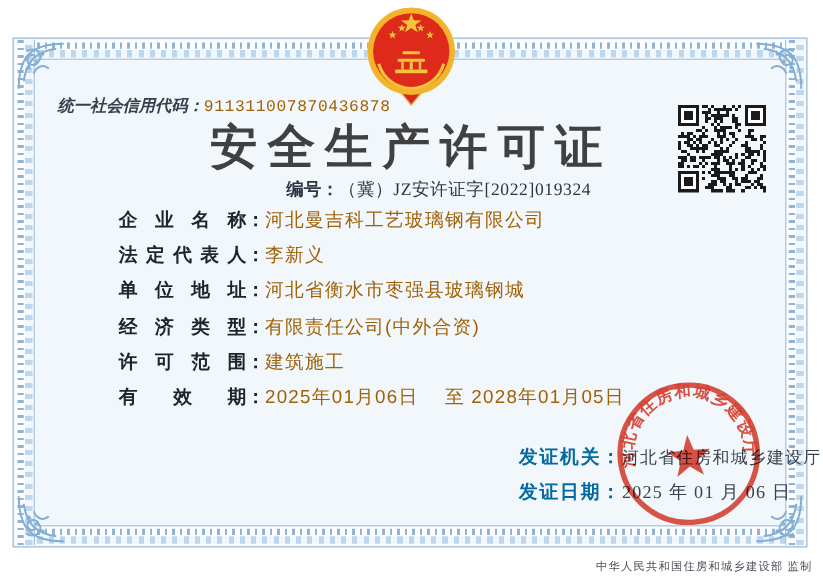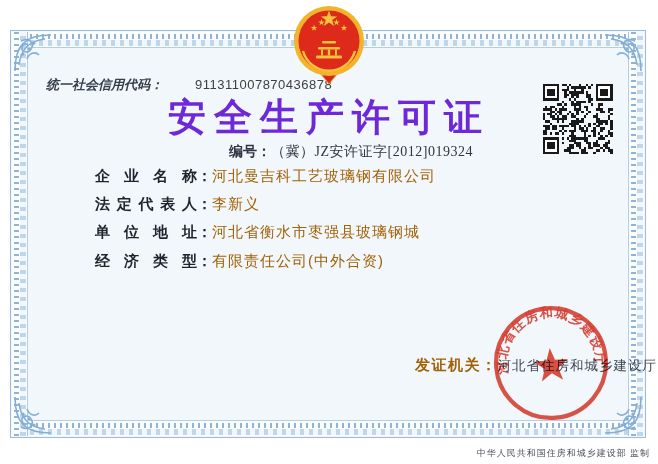--- a/index.html
+++ b/index.html
@@ -25,38 +25,38 @@
   .corner{position:absolute;width:40px;height:40px;}
   .corner.tl{left:2px;top:2px;}
   .corner.tr{right:2px;top:2px;transform:scaleX(-1);}
   .corner.bl{left:2px;bottom:2px;transform:scaleY(-1);}
   .corner.br{right:2px;bottom:2px;transform:scale(-1,-1);}
   
   .emblem{position:absolute;left:291px;top:3px;width:76px;height:82px;z-index:5;}
   
   .credit{position:absolute;left:46px;top:76px;font-size:13px;color:#3c4652;}
   .credit .lbl{font-weight:bold;color:#36404c;font-style:italic;}
-  .credit .num{font-family:Liberation Sans, sans-serif;color:#404040;letter-spacing:.5px;margin-left:32px;}
+  .credit .num{font-family:Liberation Mono, monospace;color:#a16207;letter-spacing:.5px;}
   .title{position:absolute;left:0;top:92px;width:658px;text-align:center;
-         font-size:38px;font-weight:bold;letter-spacing:8px;color:#6d28d9;}
+         font-size:38px;font-weight:bold;letter-spacing:8px;color:#404040;}
   .number-line{position:absolute;left:0;top:143px;width:658px;text-align:center;
          font-size:14px;color:#2e3642;padding-left:44px;box-sizing:border-box;}
   .number-line .lbl{font-weight:bold;}
   .number-line .val{font-family:"Liberation Serif",serif;letter-spacing:.5px;}
   
   .qr{position:absolute;left:541px;top:84px;width:73px;height:70px;}
   
   .row{position:absolute;left:95px;height:22px;font-size:15px;white-space:nowrap;}
   .row .flabel{display:inline-block;width:102px;font-weight:bold;color:#1c242e;
                text-align:justify;text-align-last:justify;vertical-align:top;}
   .row .colon{font-weight:bold;color:#1c242e;}
   .row .fvalue{font-family:Liberation Sans, sans-serif;color:#a16207;letter-spacing:1px;}
   
   .issue-row{position:absolute;left:415px;font-size:15px;white-space:nowrap;}
-  .issue-row .lbl{font-weight:bold;color:#a16207;letter-spacing:1.5px;}
+  .issue-row .lbl{font-weight:bold;color:#0369a1;letter-spacing:1.5px;}
   .issue-row .val{font-family:"Liberation Serif",serif;color:#3a4450;font-size:13.5px;letter-spacing:1px;}
   .seal{position:absolute;left:491px;top:303px;width:120px;height:120px;z-index:8;
         transform:rotate(-5deg);mix-blend-mode:multiply;opacity:.92;}
   .made-by{position:absolute;right:8px;top:447px;font-size:9px;color:#4a4f57;
            font-family:"Liberation Serif",serif;letter-spacing:1px;}
 </style>
 </head>
 <body>
 
 <div id="stage">
@@ -143,21 +143,21 @@
     <path d="M12,48 A27,27 0 0 0 64,48" fill="none" stroke="#f6c33c" stroke-width="2.4"></path>
   </svg>
 
   <div class="credit">
     <span class="lbl">统一社会信用代码：</span><span class="num">911311007870436878</span>
   </div>
 
   <div class="title">安全生产许可证</div>
 
   <div class="number-line">
-    <span class="lbl">编号：</span><span class="val">（冀）JZ安许证字[2012]019324</span>
+    <span class="lbl">编号：</span><span class="val">（冀）JZ安许证字[2022]019324</span>
   </div>
 
   <svg class="qr" id="qr-svg" viewBox="0 0 29 29" shape-rendering="crispEdges">
       <g fill="#1a1a1a">
         <rect x="8" y="0" width="1" height="1"></rect>
         <rect x="9" y="0" width="1" height="1"></rect>
         <rect x="11" y="0" width="1" height="1"></rect>
         <rect x="15" y="0" width="1" height="1"></rect>
         <rect x="18" y="0" width="1" height="1"></rect>
         <rect x="20" y="0" width="1" height="1"></rect>
@@ -463,23 +463,32 @@
   </div>
   <div class="row" style="top:195px">
     <span class="flabel">法定代表人</span><span class="colon">：</span><span class="fvalue">李新义</span>
   </div>
   <div class="row" style="top:252px">
     <span class="flabel">经济类型</span><span class="colon">：</span><span class="fvalue">有限责任公司(中外合资)</span>
   </div>
   <div class="row" style="top:223px">
     <span class="flabel">单位地址</span><span class="colon">：</span><span class="fvalue">河北省衡水市枣强县玻璃钢城</span>
   </div>
+  <div class="row" style="top:280px">
+    <span class="flabel">许可范围</span><span class="colon">：</span><span class="fvalue">建筑施工</span>
+  </div>
+  <div class="row" style="top:308px">
+    <span class="flabel">有效期</span><span class="colon">：</span><span class="fvalue">2025年01月06日　 至 2028年01月05日</span>
+  </div>
 
   <div class="issue-row" style="top:356px">
     <span class="lbl">发证机关</span><span class="lbl">：</span><span class="val">河北省住房和城乡建设厅</span>
+  </div>
+  <div class="issue-row" style="top:384px">
+    <span class="lbl">发证日期</span><span class="lbl">：</span><span class="val" style="font-size:14.5px">2025 年 01 月 06 日</span>
   </div>
 
   <svg class="seal" viewBox="0 0 118 118">
     <defs>
       <path id="sealArc" d="M 21,80 A 44,44 0 1 1 97,80" fill="none"></path>
     </defs>
     <circle cx="59" cy="59" r="54" fill="none" stroke="#dd3222" stroke-width="4.2" stroke-opacity="0.9"></circle>
     <path transform="translate(59,62) scale(1.05)" fill="#dd3222" fill-opacity="0.92" d="M0,-17 L4,-5.5 L16.17,-5.25 L6.47,2.1 L10,13.75 L0,6.8 L-10,13.75 L-6.47,2.1 L-16.17,-5.25 L-4,-5.5 Z"></path>
     <text font-size="13" font-weight="bold" fill="#dd3222" fill-opacity="0.92" font-family="Liberation Serif, serif" letter-spacing="1">
       <textPath href="#sealArc" startOffset="50%" text-anchor="middle">河北省住房和城乡建设厅</textPath>

